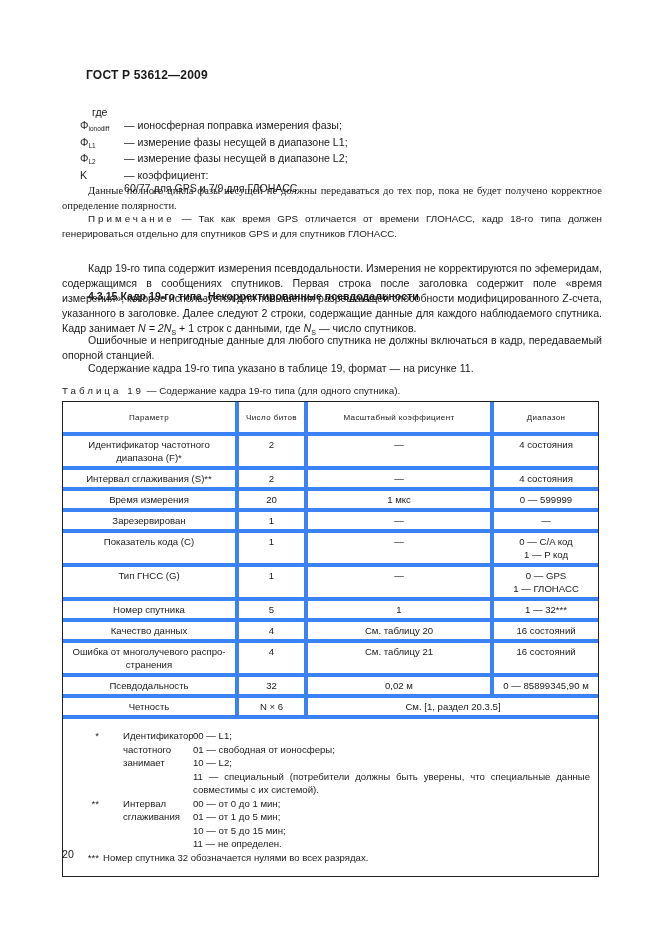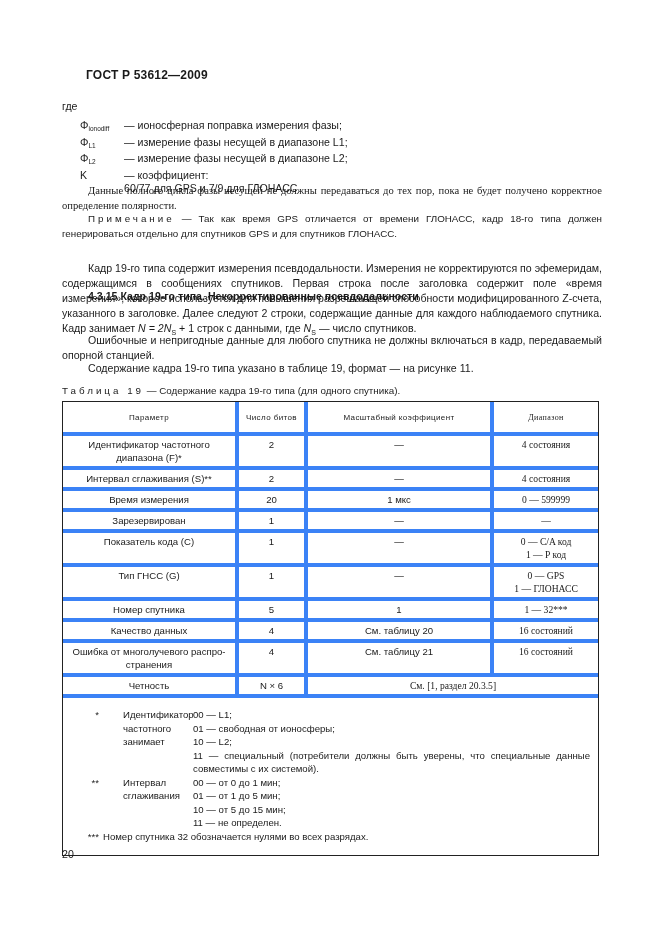--- a/index.html
+++ b/index.html
@@ -1,20 +1,20 @@
 <!DOCTYPE html>
 <html><head>
 <meta charset="utf-8">
 <style>
   html, body { margin: 0; padding: 0; background: #ffffff; }
   body { width: 661px; height: 936px; position: relative; overflow: hidden;
          font-family: "Liberation Sans", sans-serif; color: #1a1a1a; }
   .page-header { position: absolute; left: 62px; top: 68px; font-size: 12px; font-weight: bold; letter-spacing: 0.2px; padding-left: 24px; }
   .block { position: absolute; left: 62px; width: 540px; font-size: 10.6px; line-height: 15px; }
-  .gde { top: 99px; }
+  .gde { top: 105px; margin-left: 30px; }
   .defs { position: absolute; left: 80px; top: 119px; font-size: 10.6px; line-height: 13.5px; }
   .def-row { display: flex; }
   .def-sym { width: 44px; white-space: nowrap; }
   .def-sym sub { font-size: 6.5px; vertical-align: -2px; }
   .indent { text-indent: 26px; }
   .justify { text-align: justify; }
   .p1 { top: 183px; font-family: Liberation Serif, serif; }
   .note { top: 211px; font-size: 9.8px; line-height: 15px; }
   .spaced { letter-spacing: 3px; }
   .sec-title { top: 245px; font-weight: bold; padding-left: 26px; margin-top: 44px; }
@@ -22,21 +22,21 @@
   .p3 { top: 333px; }
   .p4 { top: 361px; }
   .table-caption { position: absolute; left: 62px; top: 385px; font-size: 9.8px; text-align: right; }
   .table-wrap { position: absolute; left: 62px; top: 401px; width: 537px; border: 1px solid #222; box-sizing: border-box; }
   table { border-collapse: collapse; width: 100%; font-size: 9.6px; }
   td, th { border: 4px solid #3b82f6; text-align: center; vertical-align: top; padding: 2px 2px; line-height: 13px; font-weight: normal; }
   th { font-size: 8px; letter-spacing: 0.4px; vertical-align: middle; height: 26px; }
   thead tr { border-bottom: 3px double #222; }
   table tr:first-child th { border-top: none; }
   table td:first-child, table th:first-child { border-left: none; }
-  table td:last-child, table th:last-child { border-right: none; font-family: Liberation Serif, serif; }
+  table td:last-child, table th:last-child { border-right: none; }
   .foot { font-size: 9.6px; line-height: 13.5px; padding: 10px 8px 12px 14px; }
   .fn-row { display: flex; }
   .fn-mark { width: 22px; text-align: right; padding-right: 4px; }
   .fn-label { width: 70px; margin-left: 20px; }
   .fn-vals { flex: 1; text-align: justify; }
   .page-number { position: absolute; left: 62px; top: 848px; font-size: 10.6px; }
 </style>
 </head>
 <body>
 
@@ -143,20 +143,26 @@
           <td>См. таблицу 20</td>
           <td>16 состояний</td>
         </tr>
         <tr>
           <td>Ошибка от многолучевого распро-странения</td>
           <td>4</td>
           <td>См. таблицу 21</td>
           <td>16 состояний</td>
         </tr>
         <tr>
+          <td>Псевдодальность</td>
+          <td>32</td>
+          <td>0,02 м</td>
+          <td>0 — 85899345,90 м</td>
+        </tr>
+        <tr>
           <td>Четность</td>
           <td style="font-style: normal;">N × 6</td>
           <td colspan="2">См. [1, раздел 20.3.5]</td>
         </tr>
       </tbody>
   </table>
   <div class="foot">
     <div class="fn-row">
       <div class="fn-mark">*</div>
       <div class="fn-label">

